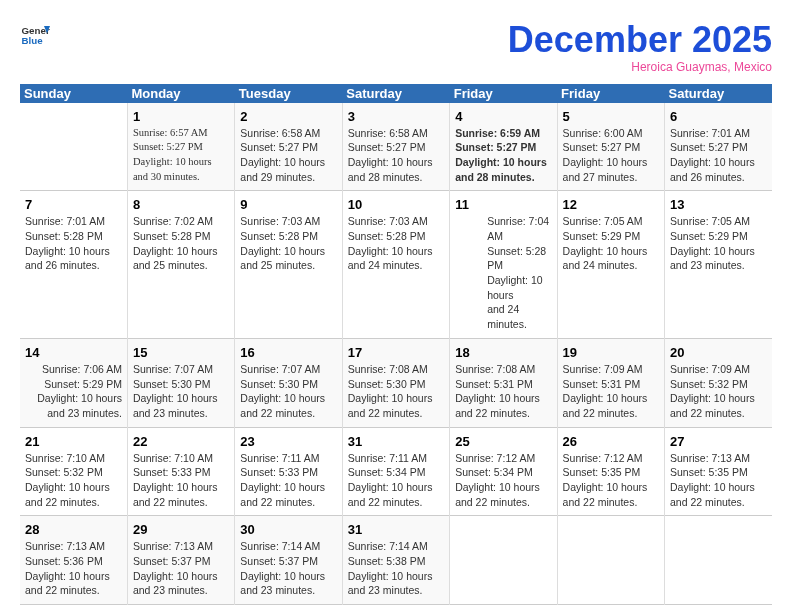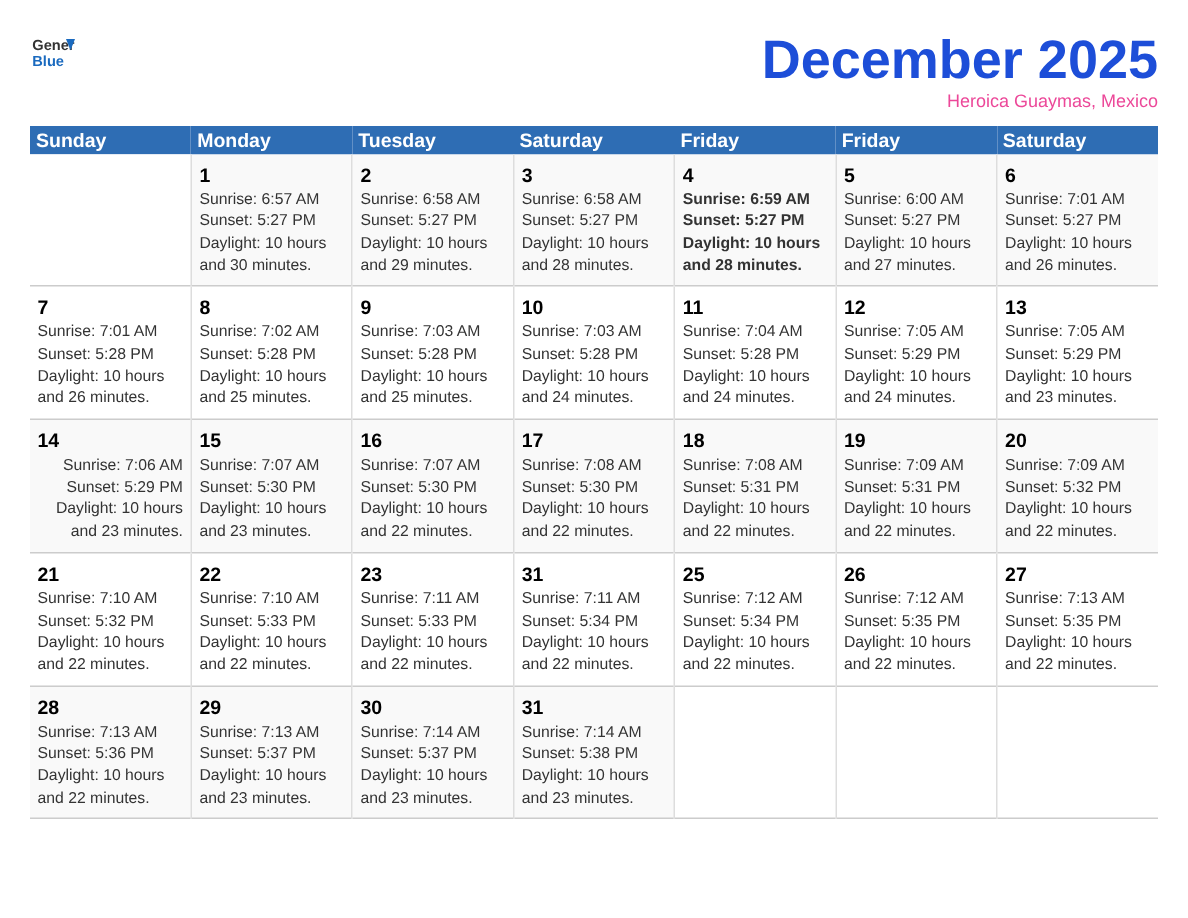--- a/index.html
+++ b/index.html
@@ -108,21 +108,21 @@
         <th>Friday</th>
         <th>Friday</th>
         <th>Saturday</th>
       </tr>
   </thead>
   <tbody id="calendar-body">
   <tr>
         <td class="empty-cell"></td>
         <td>
           <span class="day-num">1</span>
-          <div class="day-info" style="white-space: pre-line;">Sunrise: 6:57 AM
+          <div class="day-info" style="white-space: pre-line; font-family: Liberation Serif, serif;">Sunrise: 6:57 AM
 Sunset: 5:27 PM
 Daylight: 10 hours
 and 30 minutes.</div>
         </td>
         <td>
           <span class="day-num">2</span>
           <div class="day-info" style="white-space: pre-line;">Sunrise: 6:58 AM
 Sunset: 5:27 PM
 Daylight: 10 hours
 and 29 minutes.</div>
@@ -180,21 +180,21 @@
         </td>
         <td>
           <span class="day-num">10</span>
           <div class="day-info" style="white-space: pre-line;">Sunrise: 7:03 AM
 Sunset: 5:28 PM
 Daylight: 10 hours
 and 24 minutes.</div>
         </td>
         <td>
           <span class="day-num">11</span>
-          <div class="day-info" style="white-space: pre-line;">Sunrise: 7:04 AM
+          <div class="day-info" style="white-space: pre-line; margin-left: 32px;">Sunrise: 7:04 AM
 Sunset: 5:28 PM
 Daylight: 10 hours
 and 24 minutes.</div>
         </td>
         <td>
           <span class="day-num">12</span>
           <div class="day-info" style="white-space: pre-line;">Sunrise: 7:05 AM
 Sunset: 5:29 PM
 Daylight: 10 hours
 and 24 minutes.</div>

